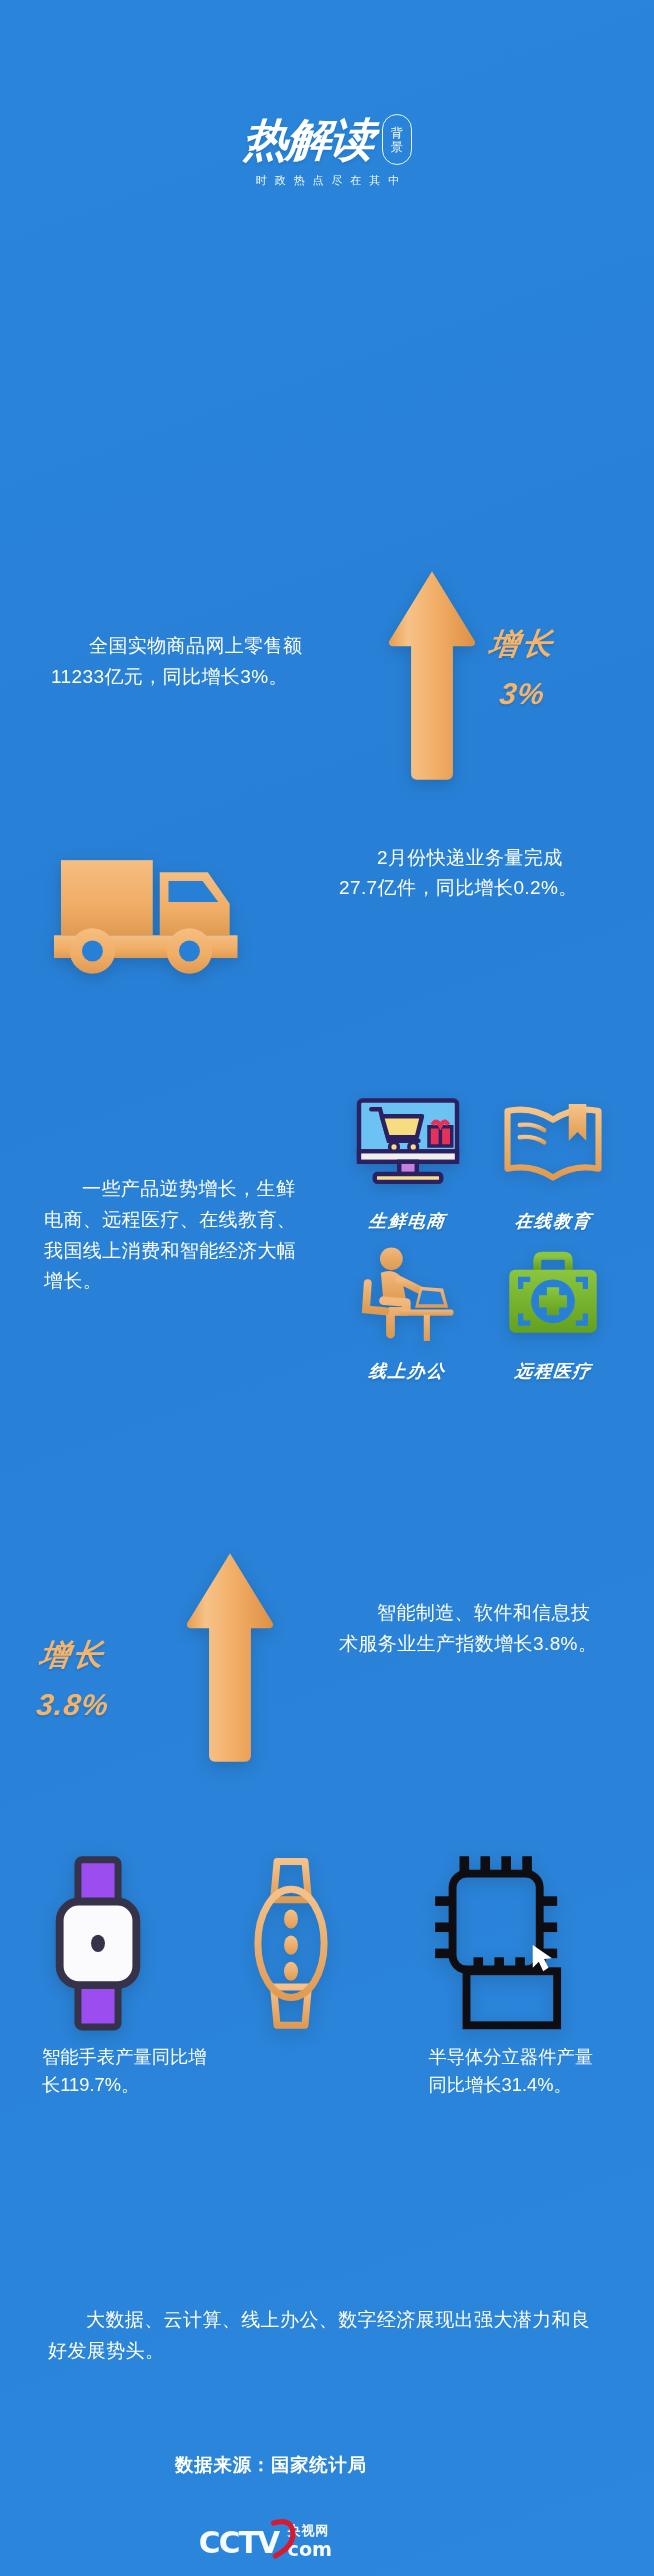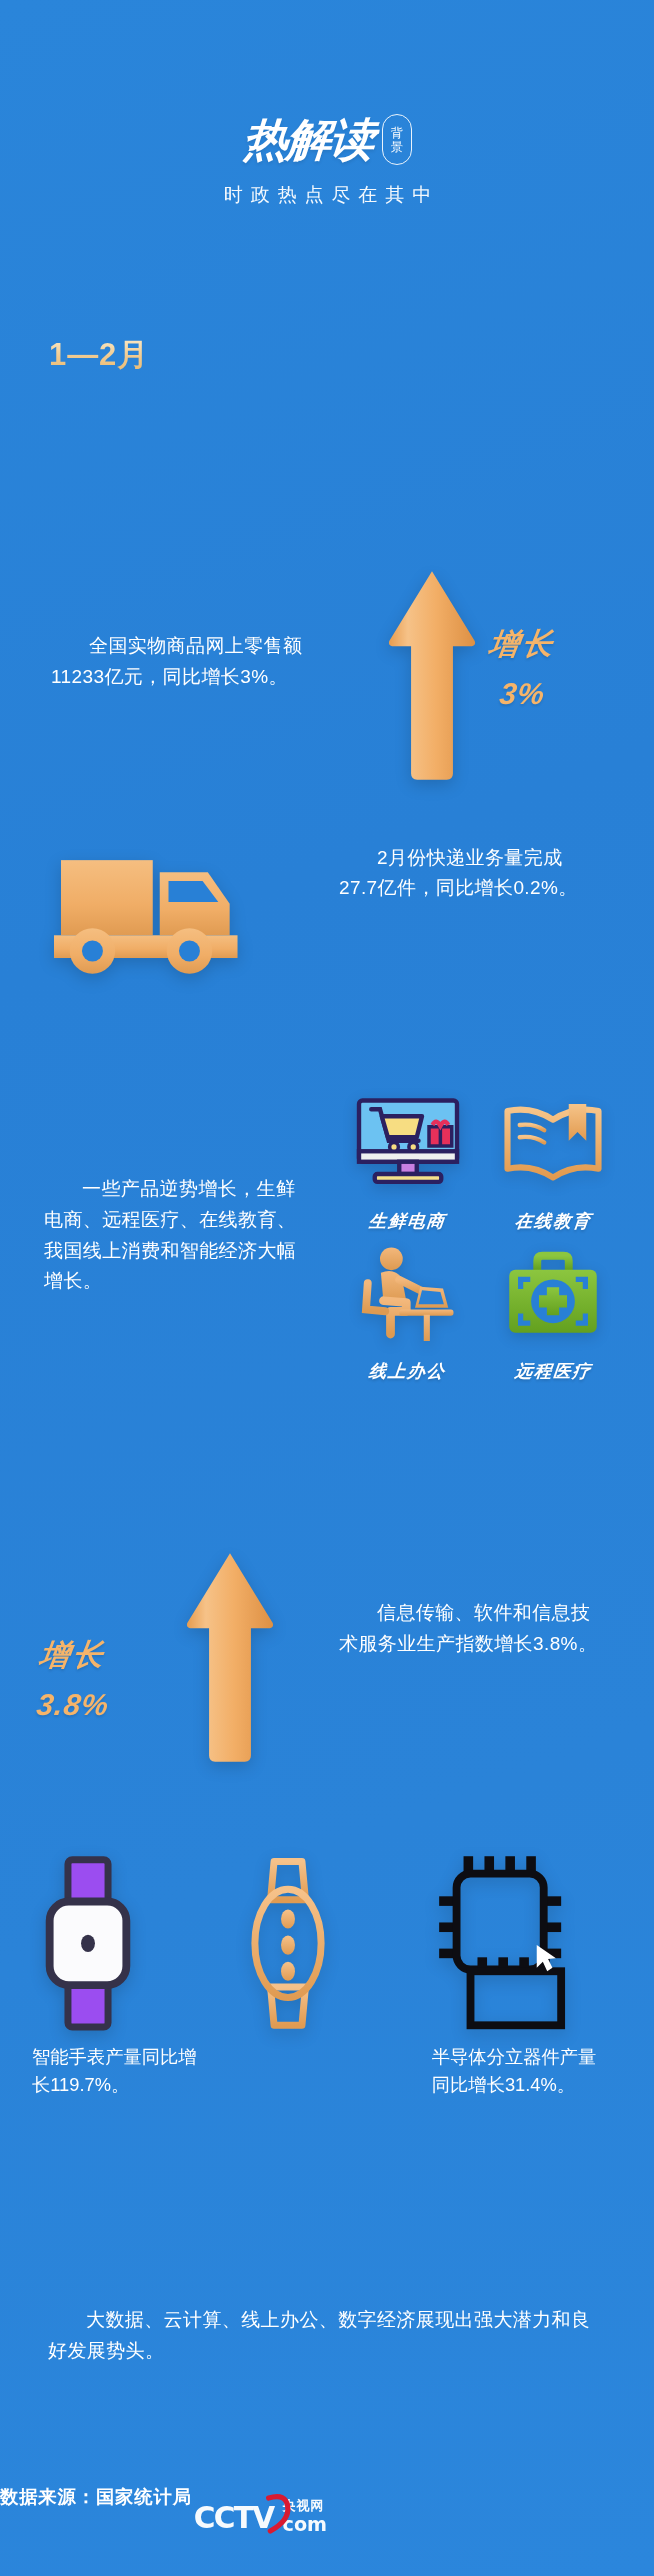--- a/index.html
+++ b/index.html
@@ -58,22 +58,22 @@
     align-items: center;
     justify-content: center;
     font-size: 12.2px;
     line-height: 1.15;
     letter-spacing: 0;
     color: #ffffff;
     padding-top: 0.9px;
   }
   .logo-badge span { display: block; }
   .logo-sub {
-    margin-top: 17px;
-    font-size: 19px;
+    margin-top: 8px;
+    font-size: 11px;
     letter-spacing: 7.9px;
     text-indent: 7.9px;
     color: rgba(255,255,255,0.95);
   }
 
   
   .title-block {
     position: absolute;
     top: 334px;
     left: 49px;
@@ -268,21 +268,21 @@
     position: absolute;
     top: 1842px;
     left: 0;
     width: 655px;
     height: 349px;
   }
   .prod-grid {
     display: grid;
     grid-template-columns: repeat(3, 1fr);
     column-gap: 8.7px;
-    padding: 0 32px;
+    padding: 0 42px;
   }
   .prod-cell {
     display: flex;
     flex-direction: column;
     align-items: flex-start;
   }
   .prod-art {
     height: 201px;
     width: 100%;
     display: flex;
@@ -306,21 +306,21 @@
     width: 550px;
   }
 
   
   .footer {
     position: absolute;
     top: 2452px;
     left: 0;
     width: 542px;
     display: flex;
-    flex-direction: row;
+    flex-direction: column;
     align-items: center;
   }
   .source {
     font-size: 18.3px;
     font-weight: bold;
     letter-spacing: 0.9px;
     color: #ffffff;
   }
   .cctv-logo {
     margin-top: 37px;
@@ -340,21 +340,20 @@
       <div class="logo-main">热解读</div>
       <div class="logo-badge">
         <span>背</span>
         <span>景</span>
       </div>
     </div>
     <div class="logo-sub">时政热点尽在其中</div>
   </div>
 
   <div class="title-block">
-    <div class="title-line1">1—2月</div>
   </div>
 
   <div class="sec1">
     <div class="sec1-text body-text indent">全国实物商品网上零售额11233亿元，同比增长3%。</div>
 
     <div class="arrow-wrap-1">
       <svg class="arrow-up" width="96" height="218" viewBox="0 0 110 250">
         <defs>
           <linearGradient id="argA" x1="0" y1="0" x2="1" y2="0">
             <stop offset="0%" stop-color="#e79c4f"></stop>
@@ -522,21 +521,21 @@
             <stop offset="0%" stop-color="#e79c4f"></stop>
             <stop offset="22%" stop-color="#f6c288"></stop>
             <stop offset="55%" stop-color="#f2ae66"></stop>
             <stop offset="100%" stop-color="#dd9044"></stop>
           </linearGradient>
         </defs>
         <path d="M55 6 L104 86 Q106 92 98 92 L79 92 L79 238 Q79 245 72 245 L38 245 Q31 245 31 238 L31 92 L12 92 Q4 92 6 86 Z" fill="url(#argB)"></path>
       </svg>
     </div>
 
-    <div class="sec4-text body-text indent">信息传输、软件和信息技术服务业生产指数增长3.8%。</div>
+    <div class="sec4-text body-text indent">智能制造、软件和信息技术服务业生产指数增长3.8%。</div>
   </div>
 
   <div class="sec5">
     <div class="prod-grid">
 
       <div class="prod-cell">
         <div class="prod-art">
           <svg width="98" height="183" viewBox="0 0 112 210">
             <rect x="33" y="10" width="46" height="56" rx="5" fill="#9b4df0" stroke="#35324a" stroke-width="8"></rect>
             <rect x="33" y="146" width="46" height="56" rx="5" fill="#9b4df0" stroke="#35324a" stroke-width="8"></rect>

